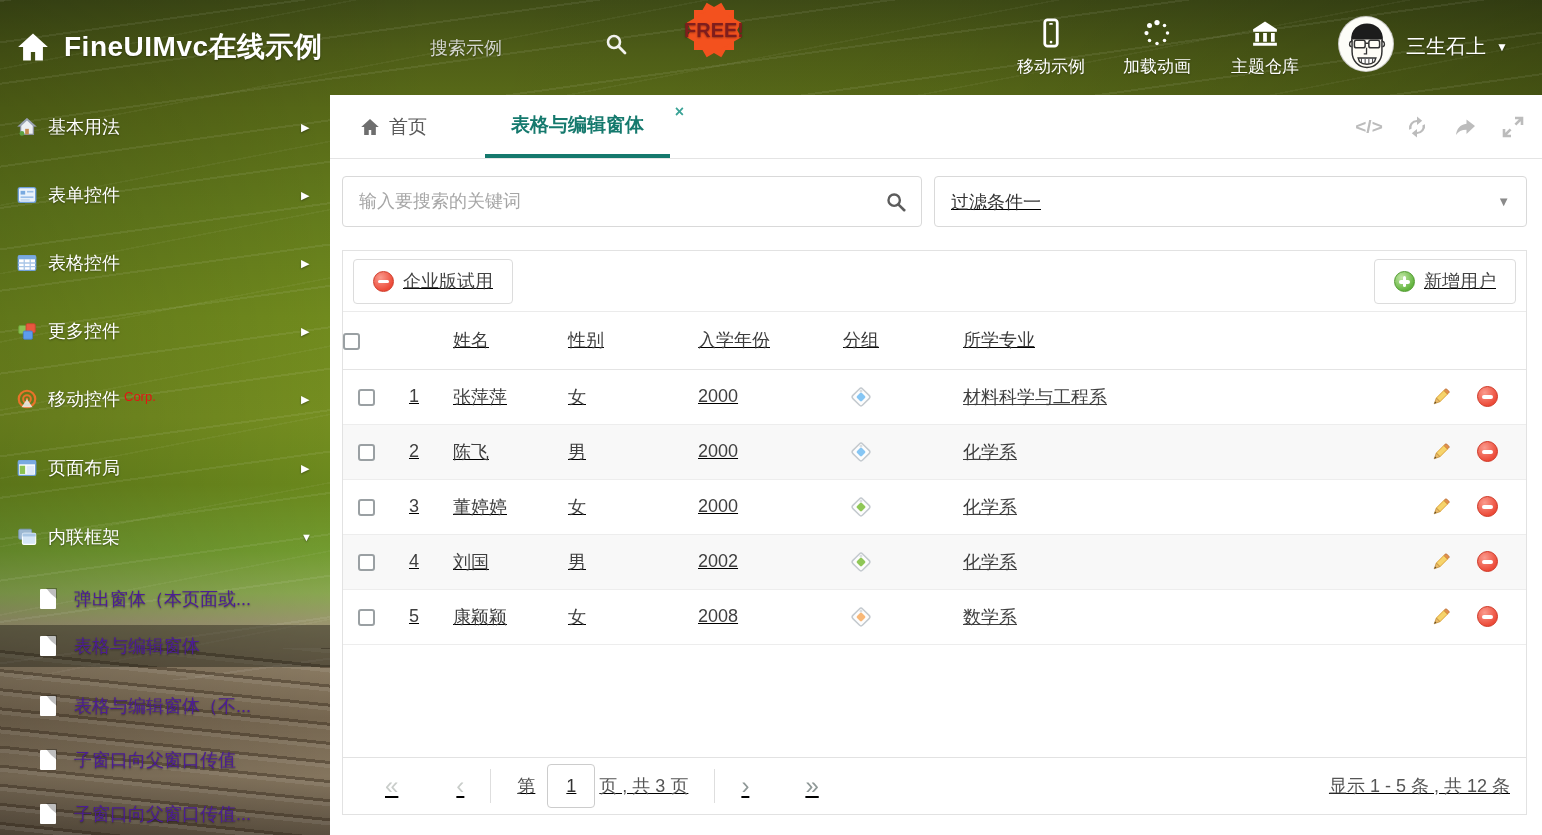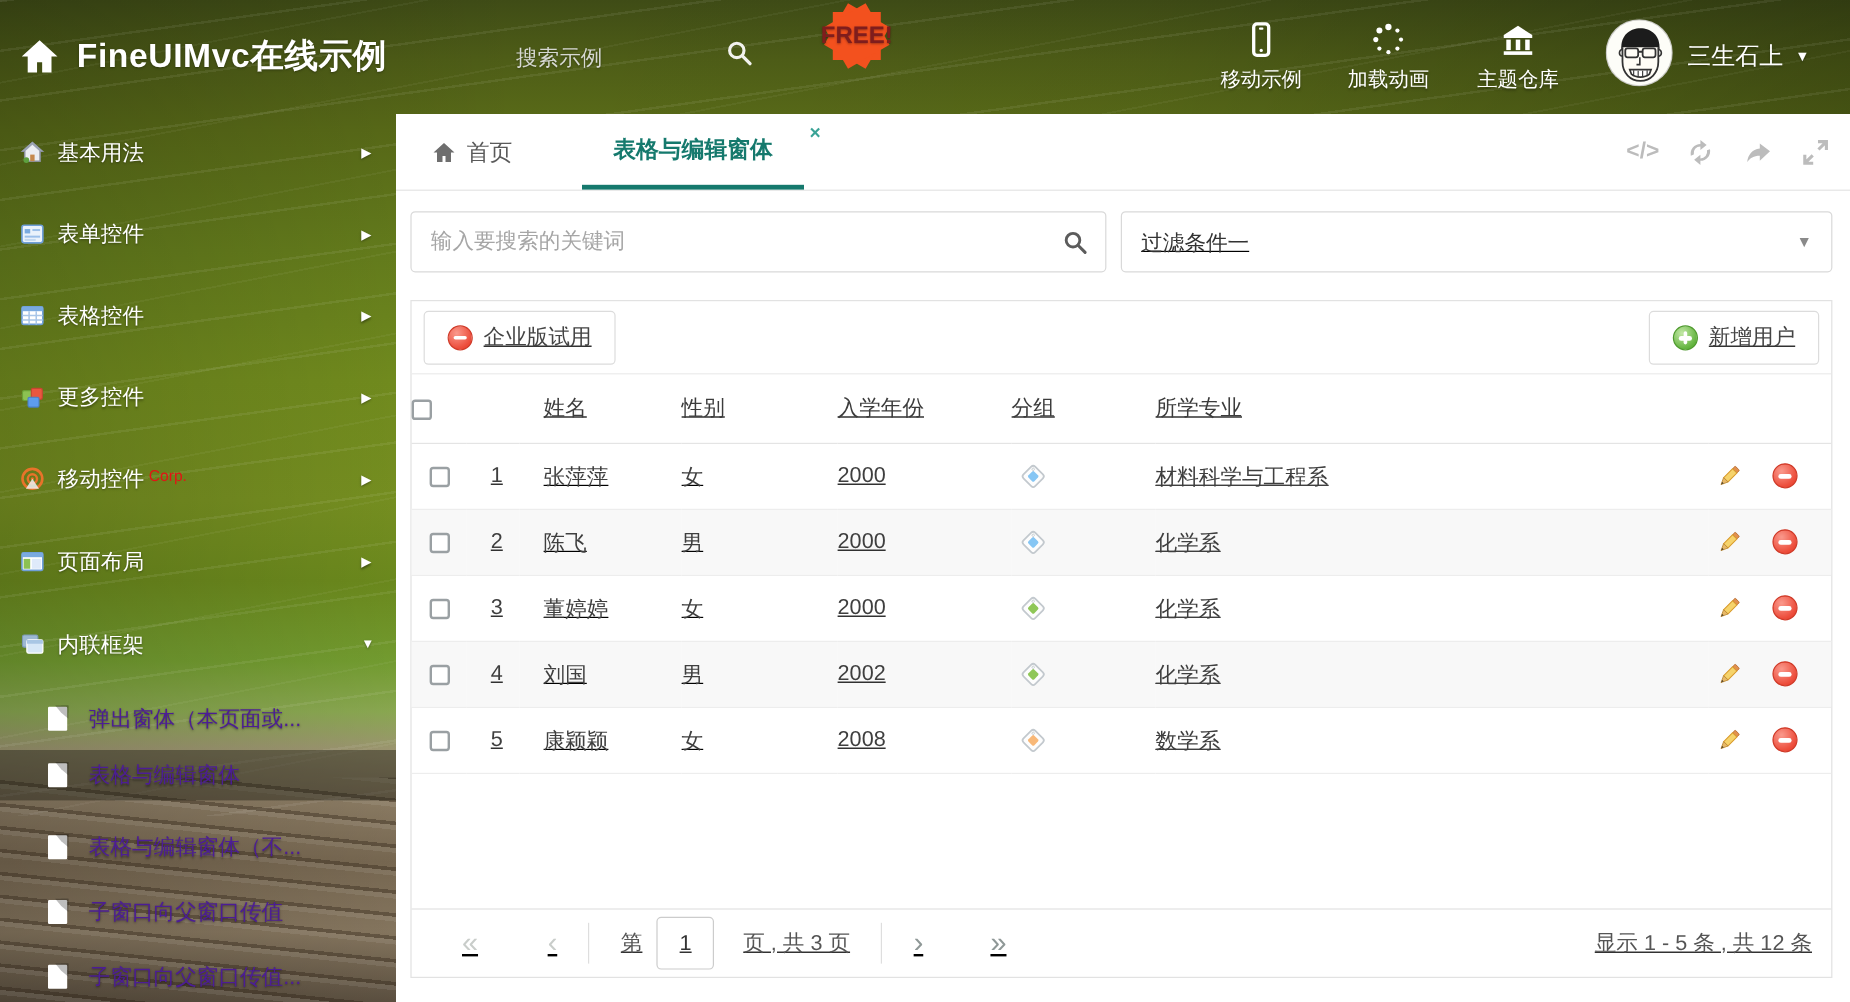--- a/index.html
+++ b/index.html
@@ -125,21 +125,21 @@
   .pager { height:57px; border-top:1px solid #e2e2e2; display:flex; align-items:center;
     padding:0 16px; font-size:18px; color:#555;}
   .pg-btn { font-size:24px; line-height:1; cursor:pointer; user-select:none;}
   .pg-disabled { color:#c9cdca;}
   .pg-enabled { color:#8f9897;}
   .pg-first { margin-left:26px;} .pg-prev { margin-left:58px;}
   .pg-div { width:1px; height:34px; background:#dedede; margin:0 26px;}
   .pg-label { margin-right:12px;}
   .page-input { width:48px; height:44px; border:1px solid #ccc; border-radius:4px; text-align:center;
     font-size:18px; color:#333; outline:none; font-family:inherit;}
-  .pg-suffix { margin-left:24px;}
+  .pg-suffix { margin-left:4px;}
   .pg-next { margin-left:0px;} .pg-last { margin-left:56px;}
   .pg-summary { margin-left:auto; color:#555;}
 </style>
 </head>
 <body>
 
 <div class="stage">
   <div class="bg-photo"></div>
   <div class="bg-shade"></div>
   <div class="bg-rain"></div>

